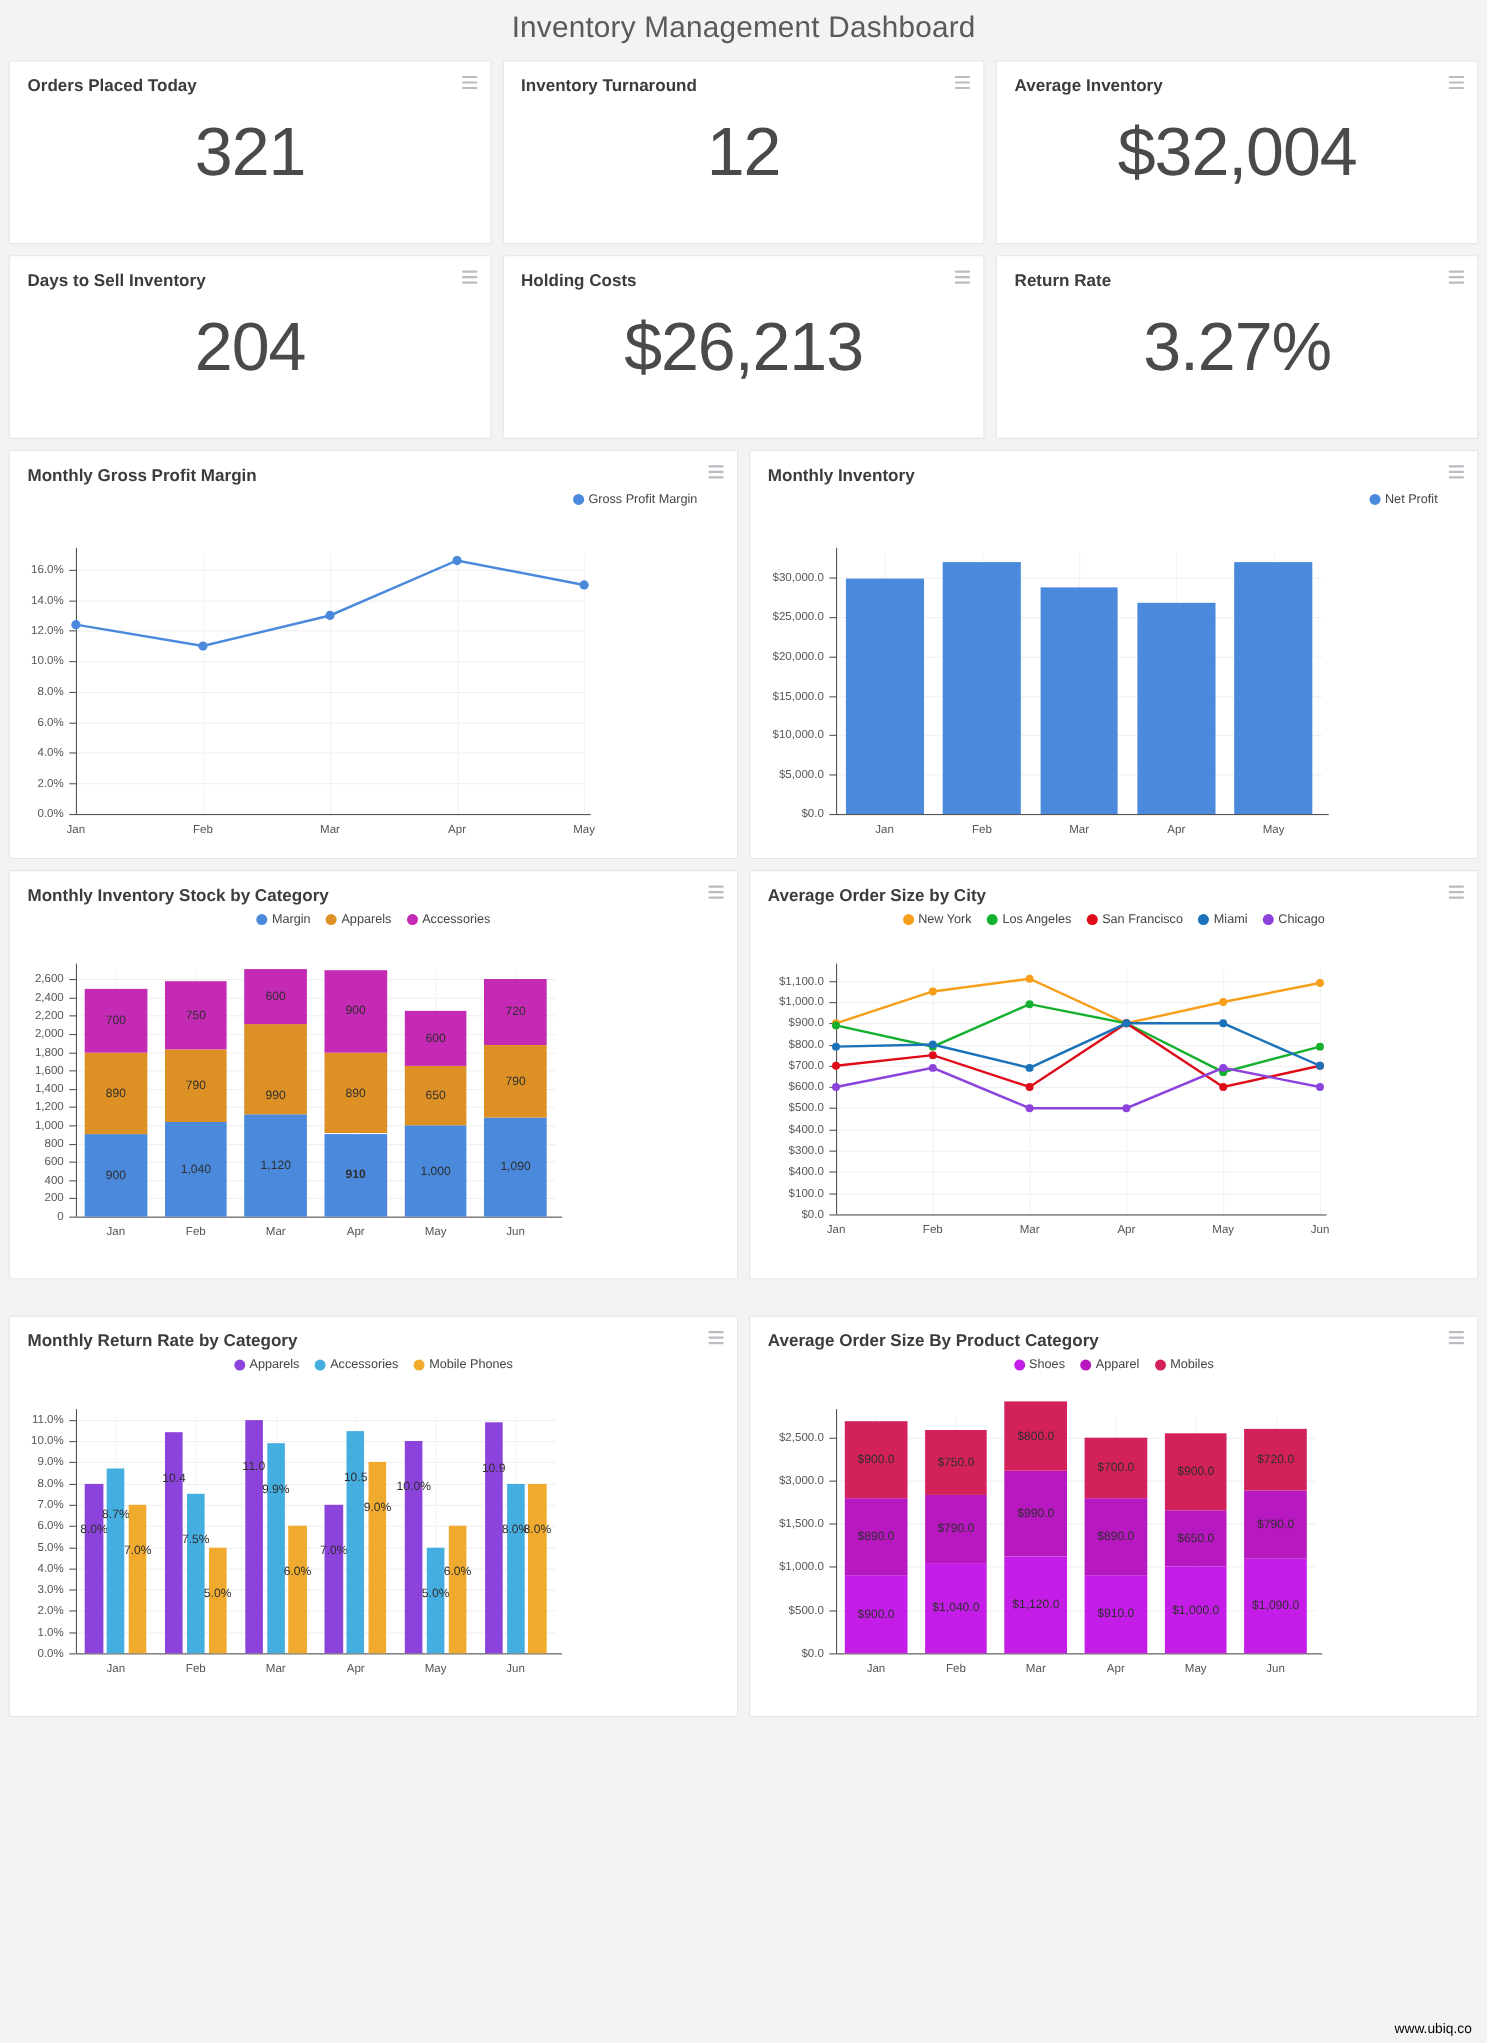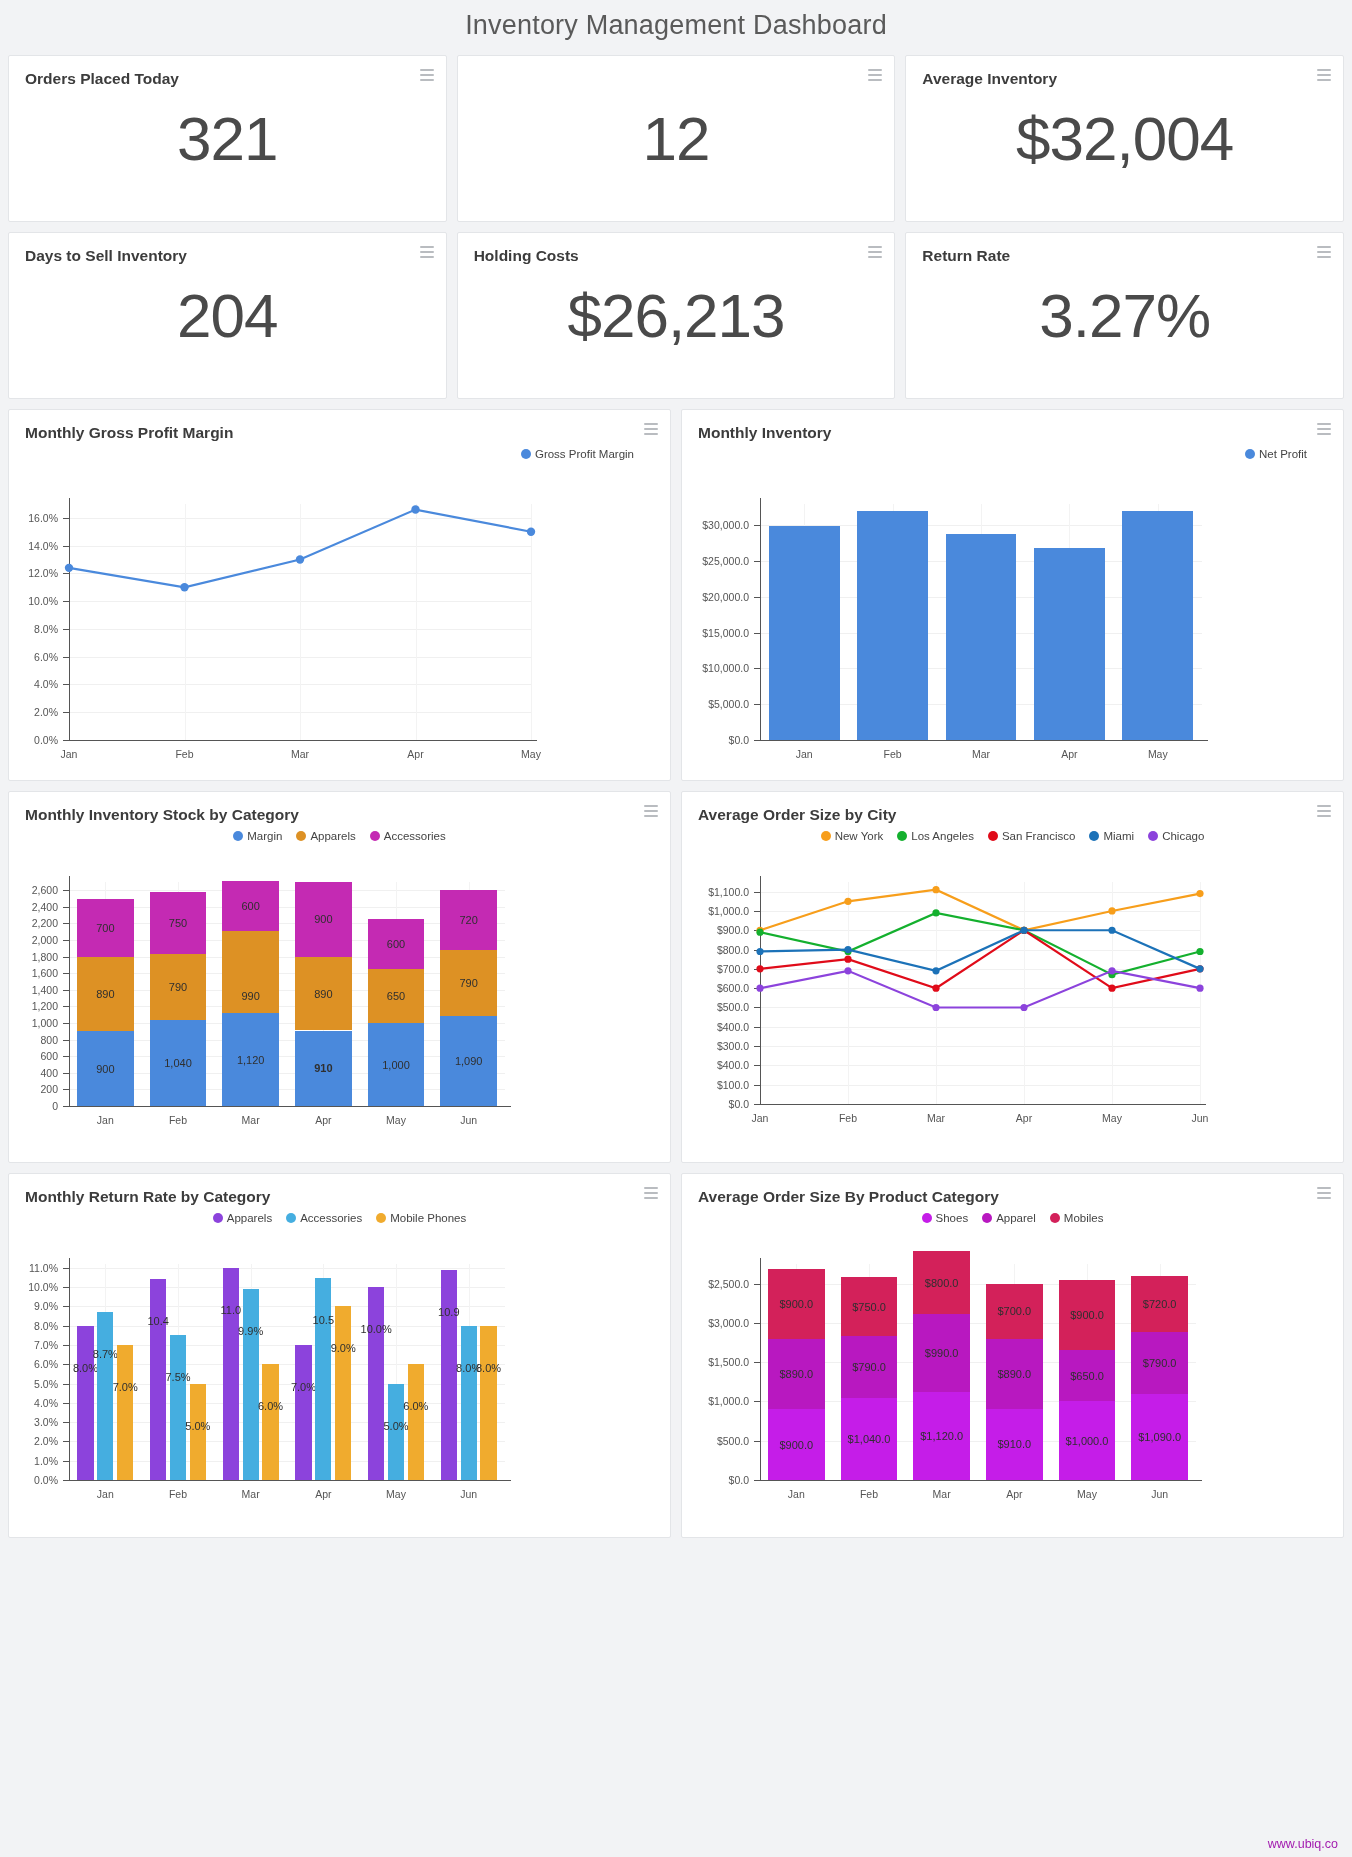--- a/index.html
+++ b/index.html
@@ -54,21 +54,21 @@
     text-align: center;
     font-size: 62px;
     font-weight: 300;
     color: #4a4a4a;
     line-height: 1;
     letter-spacing: -1px;
   }
 
   
   .chartcard { height: 372px; }
-  .chartcard.tall { height: 365px; }
+  .chartcard.tall { height: 365px; margin-top: 23px; }
   .chart-area { position: relative; width: 100%; height: 100%; }
 
   .legend {
     display: flex; justify-content: center; gap: 14px;
     font-size: 11.5px; color: #444;
     padding-top: 6px;
   }
   .legend.right { justify-content: flex-end; padding-right: 36px; }
   .legend-item { display: flex; align-items: center; gap: 4px; white-space: nowrap; }
   .dot { width: 10px; height: 10px; border-radius: 50%; display: inline-block; }
@@ -98,21 +98,21 @@
     text-align: center;
     transform: translate(-50%, -50%);
     white-space: nowrap;
   }
   .bar-label.dark { color: #2f2f2f; }
 
   .footer {
     position: absolute;
     right: 14px; bottom: 6px;
     font-size: 12.5px;
-    color: #a21caf;
+    color: #000000;
   }
 </style>
 </head>
 <body>
 
 <div class="dash">
 
   <div class="dash-title">Inventory Management Dashboard</div>
 
   <div class="grid">
@@ -121,20 +121,21 @@
       <div class="card kpi">
         <div class="card-title">Orders Placed Today</div>
         <div class="hamburger">
             <i></i>
             <i></i>
             <i></i>
           </div>
         <div class="kpi-value">321</div>
       </div>
       <div class="card kpi">
+        <div class="card-title">Inventory Turnaround</div>
         <div class="hamburger">
             <i></i>
             <i></i>
             <i></i>
           </div>
         <div class="kpi-value">12</div>
       </div>
       <div class="card kpi">
         <div class="card-title">Average Inventory</div>
         <div class="hamburger">

